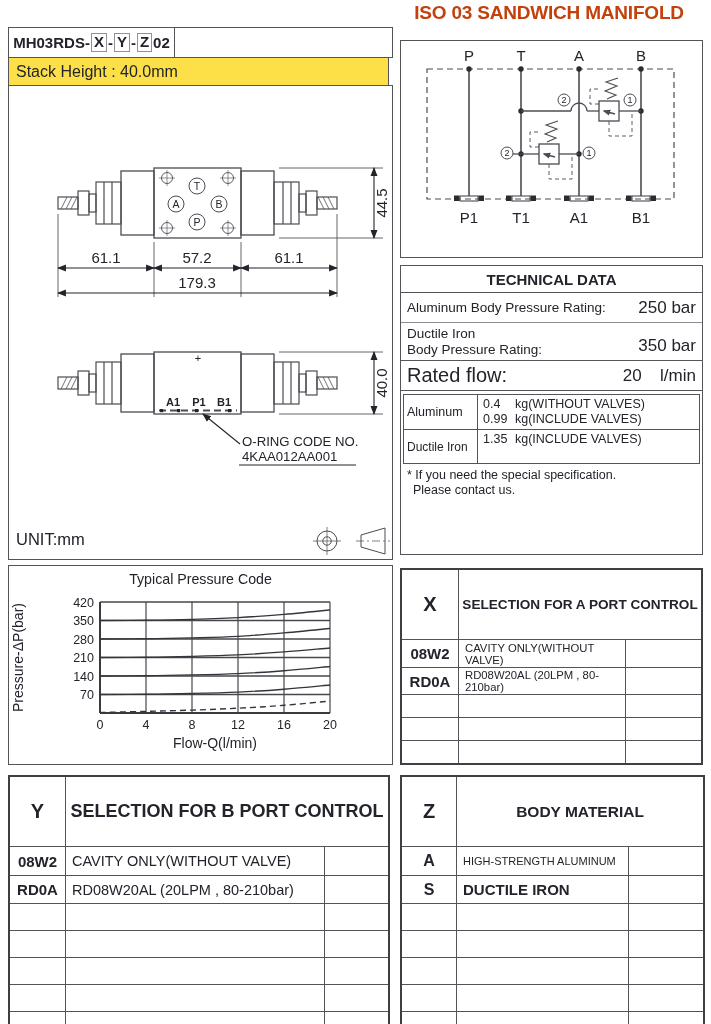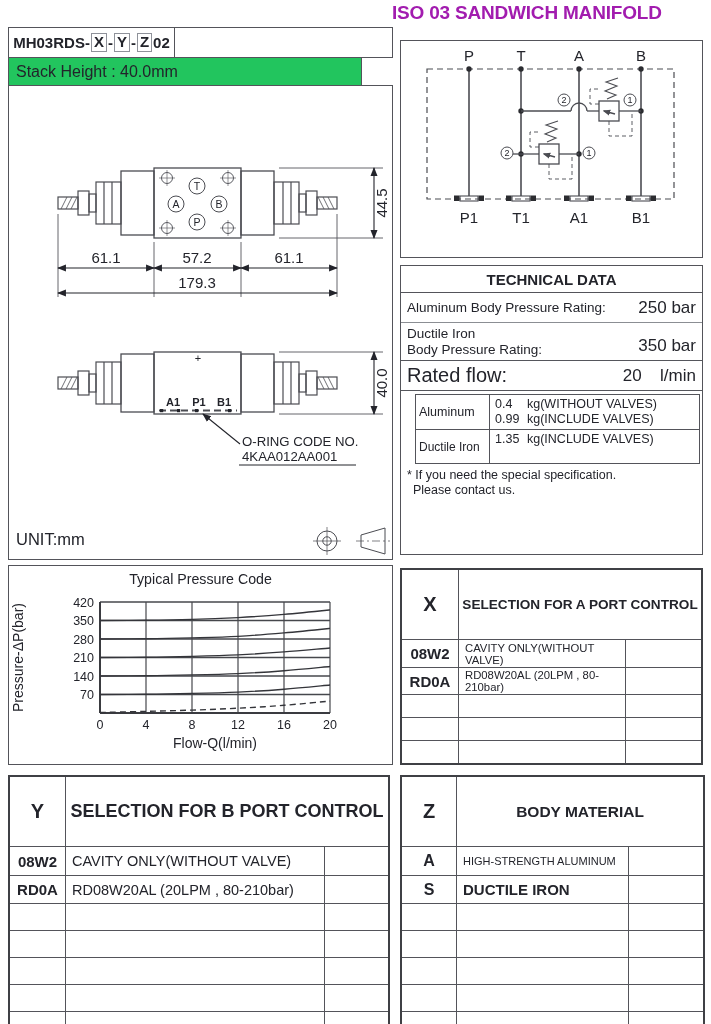--- a/index.html
+++ b/index.html
@@ -1,26 +1,26 @@
 <!DOCTYPE html>
 <html><head>
 <meta charset="utf-8">
 <style>
   *{box-sizing:border-box;margin:0;padding:0}
   body{background:#e8e8e8;font-family:"Liberation Sans",sans-serif}
   #page{position:relative;width:711px;height:1024px;background:#ffffff;color:#23242b;overflow:hidden;font-family:"Liberation Sans",sans-serif}
   .abs{position:absolute}
-  #main-title{left:392px;top:2px;width:314px;text-align:left;font-size:19px;font-weight:bold;color:#a21caf;letter-spacing:-.2px}
+  #main-title{left:392px;top:2px;width:314px;text-align:center;font-size:19px;font-weight:bold;color:#c2410c;letter-spacing:-.2px}
   
   #ord{left:8px;top:27px;width:385px}
   .ord-r1{display:flex;height:31px;border:1.6px solid #53545a;background:#fff}
   .ord-c1{width:149px;border-right:1.4px solid #53545a;display:flex;align-items:center;padding-left:7px;font-size:16px}
   .ord-c2{width:166px;border-right:1.4px solid #53545a;display:flex;align-items:center;justify-content:center;font-weight:bold;font-size:15px;white-space:nowrap}
   .ord-c3{flex:1}
-  .ord-r2{height:29px;width:354px;border:1.6px solid #53545a;border-top:none;display:flex;align-items:center;padding-left:7px;font-size:16px;background:#22c55e}
+  .ord-r2{height:29px;width:381px;border:1.6px solid #53545a;border-top:none;display:flex;align-items:center;padding-left:7px;font-size:16px;background:#fde047}
   .lbox{display:inline-block;border:1.4px solid #8f929a;padding:0 2px;margin:0 1px;font-weight:bold;line-height:1.12}
   
   .frame{border:1.6px solid #53545a;background:#fff}
   #draw-box{left:8px;top:85px;width:385px;height:475px}
   #circuit-box{left:400px;top:40px;width:303px;height:218px}
   #tech-box{left:400px;top:265px;width:303px;height:290px}
   #chart-box{left:8px;top:565px;width:385px;height:200px}
   svg{display:block}
   svg text{font-family:"Liberation Sans",sans-serif;fill:#23242b}
   .dimtxt{font-size:15px}
@@ -31,21 +31,21 @@
   
   .tech-head{height:27px;border-bottom:1.5px solid #53545a;display:flex;align-items:center;justify-content:center;font-weight:bold;font-size:15px}
   .tech-row{display:flex;align-items:center;justify-content:space-between;padding:0 6px}
   .t-label{font-size:13.5px}
   .t-value{font-size:17px}
   .tech-r1{height:30px;border-bottom:1px solid #8b8e93}
   .tech-r2{height:38px;border-bottom:1.8px solid #55565c}
   .tech-r3{height:30px;border-bottom:1.8px solid #55565c}
   .cart{padding:3px 4px 0 4px;font-size:14.5px;line-height:17px}
   .cart-note{font-size:11.3px;padding:2px 0 0 8px}
-  .wtable{margin:3px 2px 0 14px;border:1.5px solid #53545a}
+  .wtable{margin:3px 2px 0 2px;border:1.5px solid #53545a}
   .wrow{display:flex;height:34px}
   .wrow+.wrow{border-top:1.4px solid #53545a}
   .wmat{width:74px;border-right:1.4px solid #53545a;display:flex;align-items:center;padding-left:3px;font-size:12.5px}
   .wvals{flex:1;padding:2px 0 0 5px;font-size:12.5px;line-height:15px}
   .wv{display:inline-block;width:32px}
   .tech-note{padding:4px 0 0 6px;font-size:12.5px;line-height:15px}
   
   .sel{position:absolute;border:2px solid #3f4045;background:#fff}
   .sel-head{display:flex;border-bottom:1.5px solid #53545a}
   .sel-codecell{border-right:1.4px solid #53545a;display:flex;align-items:center;justify-content:center;font-weight:bold;font-size:20px}

